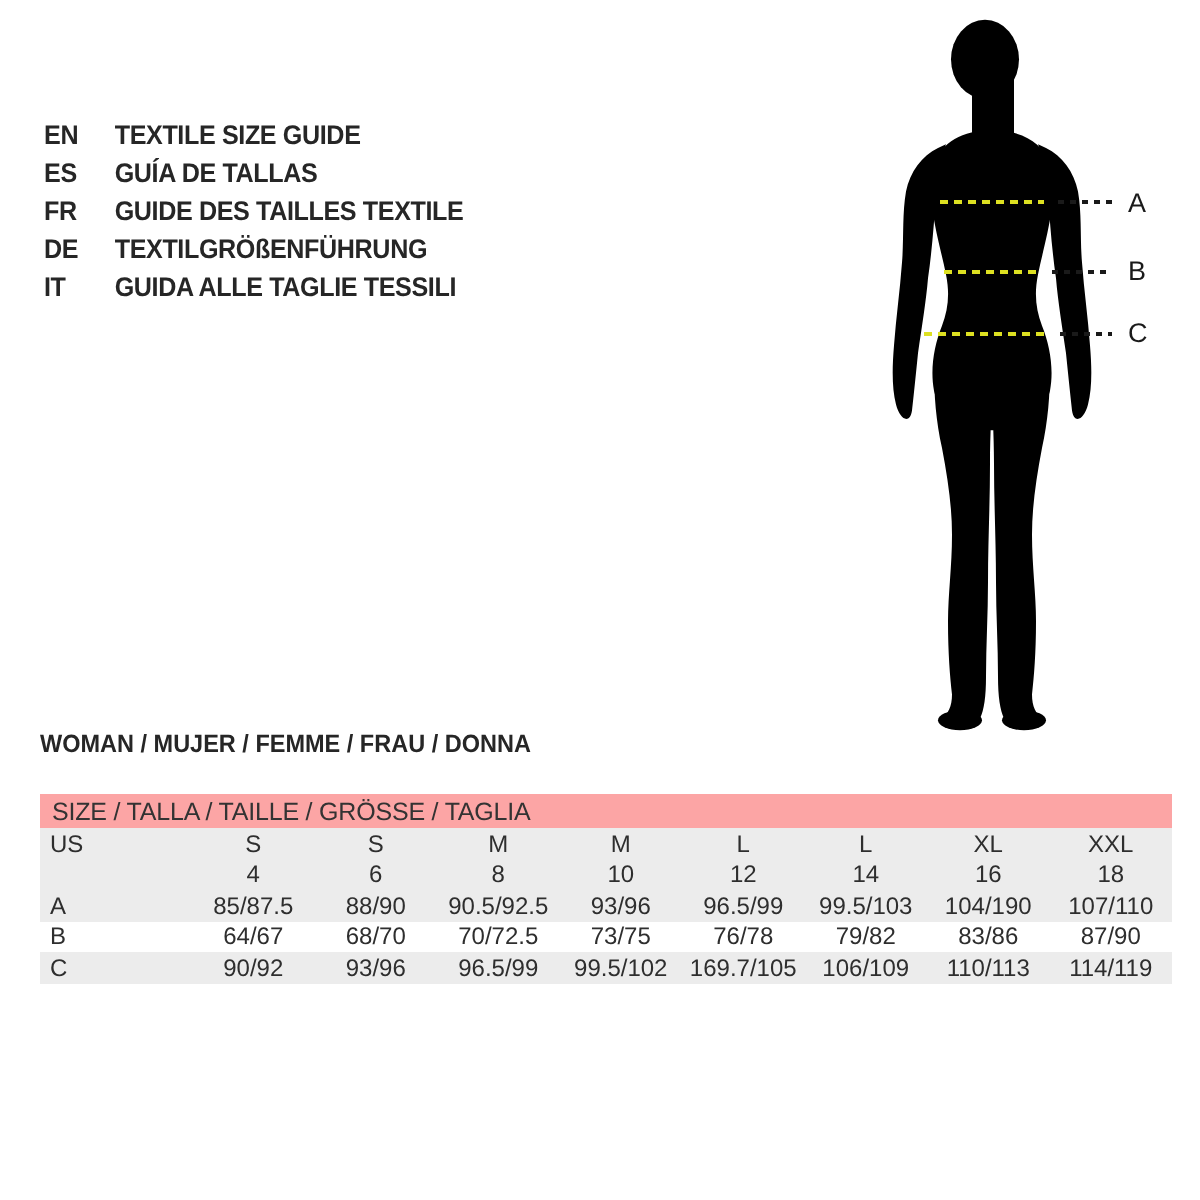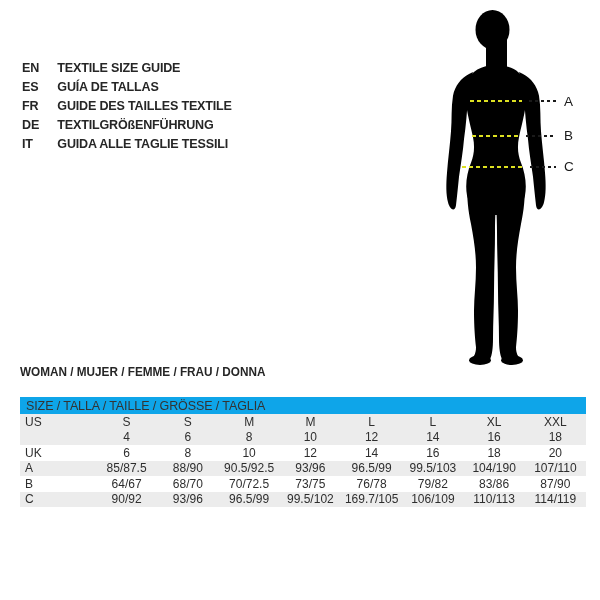--- a/index.html
+++ b/index.html
@@ -32,21 +32,21 @@
     position:absolute; left:20px; top:365px; font-weight:bold; font-size:12.5px;
     transform:scaleX(0.94); transform-origin:left center; white-space:nowrap;
   }
 
   
   .size-table {
     position:absolute; left:20px; top:397px; width:566px;
     border-collapse:collapse; table-layout:fixed; font-size:12px; color:#2e2e2e;
   }
   .size-table th {
-    background:#0ea5e9; height:17px; font-weight:normal; text-align:left;
+    background:#fca5a5; height:17px; font-weight:normal; text-align:left;
     padding:0 0 0 6px; font-size:12.5px; color:#333333; letter-spacing:-0.1px;
   }
   .size-table td { height:15.5px; padding:0; text-align:center; white-space:nowrap; }
   .size-table td.lbl { text-align:left; padding-left:5px; }
   .size-table tr.alt { background:#ececec;margin-left:12px; }
   .c-lbl { width:76px; }
 
   
   .legend { position:absolute; left:20px; top:544px; }
   .legend-line {
@@ -173,31 +173,20 @@
       <tr class="alt">
         <td class="lbl"></td>
         <td>4</td>
         <td>6</td>
         <td>8</td>
         <td>10</td>
         <td>12</td>
         <td>14</td>
         <td>16</td>
         <td>18</td>
-      </tr>
-      <tr>
-        <td class="lbl">UK</td>
-        <td>6</td>
-        <td>8</td>
-        <td>10</td>
-        <td>12</td>
-        <td>14</td>
-        <td>16</td>
-        <td>18</td>
-        <td>20</td>
       </tr>
       <tr class="alt">
         <td class="lbl">A</td>
         <td>85/87.5</td>
         <td>88/90</td>
         <td>90.5/92.5</td>
         <td>93/96</td>
         <td>96.5/99</td>
         <td>99.5/103</td>
         <td>104/190</td>

